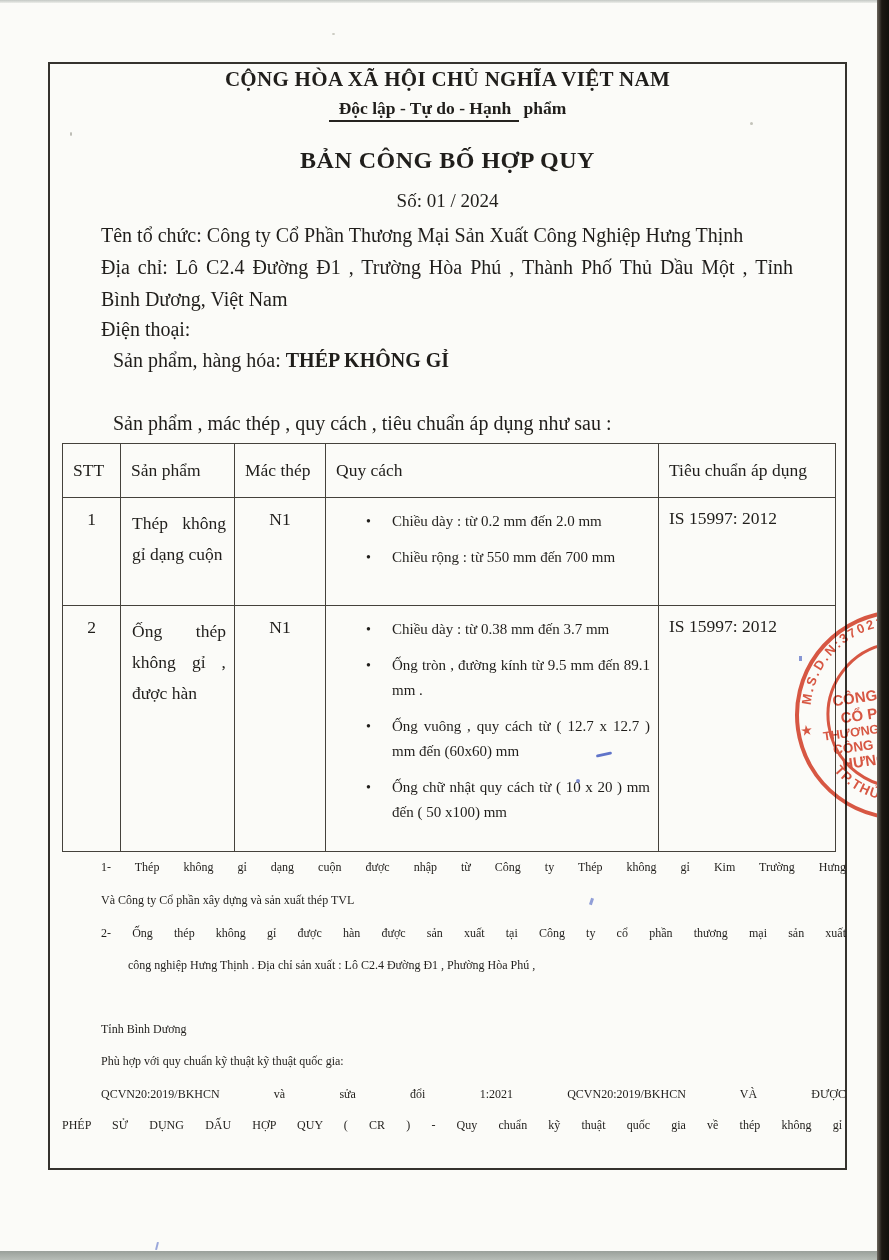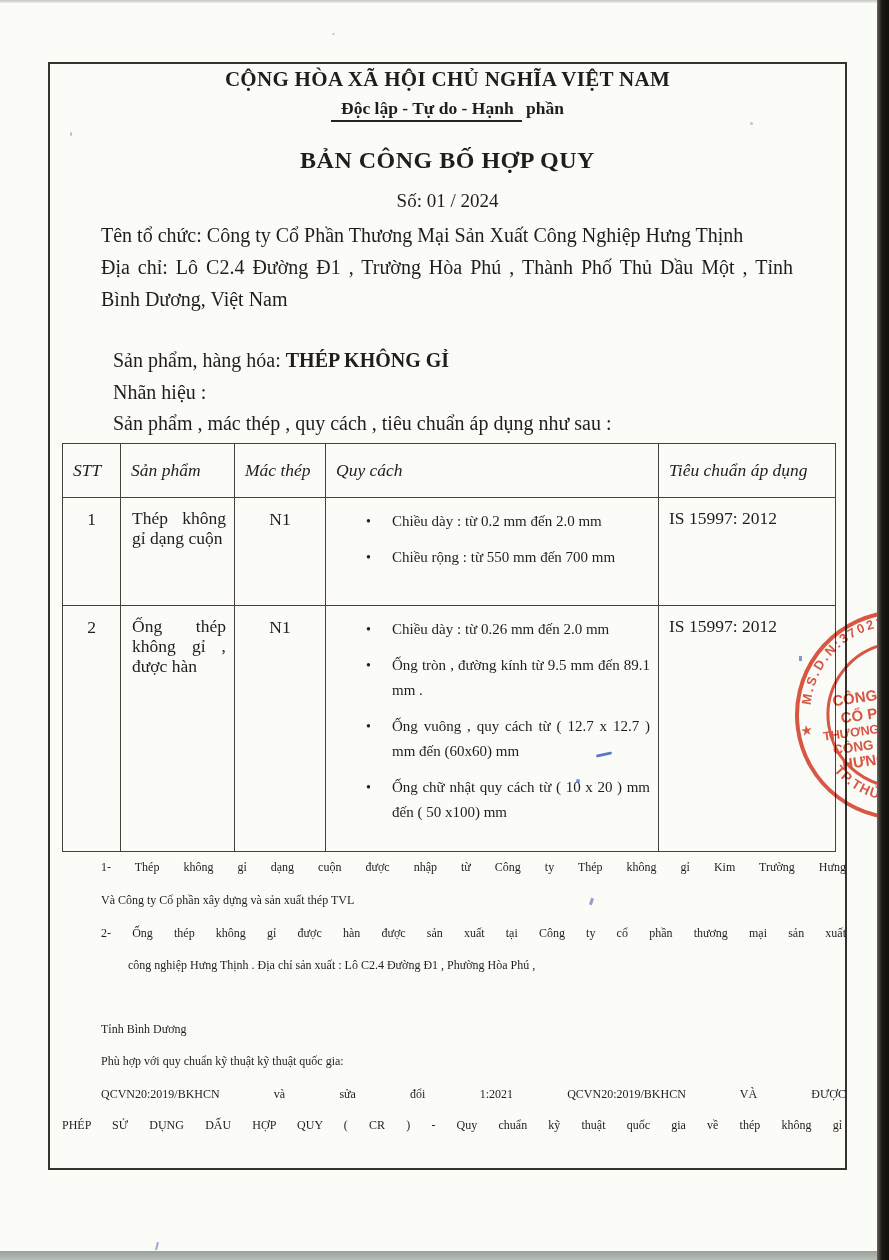--- a/index.html
+++ b/index.html
@@ -30,24 +30,24 @@
   .l-addr1{top:256px;}
   .l-addr2{top:288px;}
   .l-phone{top:318px;}
   .l-product{top:349px;left:113px;}
   .l-brand{top:381px;left:113px;}
   .l-lead{top:412px;left:113px;}
   .bold{font-weight:bold;}
   
   table.spec{position:absolute;left:62px;top:443px;width:773px;border-collapse:collapse;table-layout:fixed;font-size:17.5px;}
   table.spec th,table.spec td{border:1.5px solid #45423c;vertical-align:top;font-weight:normal;}
-  table.spec th{height:41px;text-align:left;padding:6px 10px;vertical-align:middle;font-style:italic;}
+  table.spec th{height:41px;text-align:left;padding:6px 10px;vertical-align:middle;}
   th.c-stt,td.stt-cell{text-align:center;}
   td.stt-cell{padding-top:11px;}
-  td.product-cell{padding:10px 8px 0 11px;text-align:justify;line-height:20px;margin-left:44px;}
+  td.product-cell{padding:10px 8px 0 11px;text-align:justify;line-height:31px;margin-left:44px;}
   td.grade-cell{text-align:center;padding-top:11px;}
   td.specs-cell{padding:11px 4px 4px 0;}
   td.std-cell{padding:10px 6px 0 10px;}
   tr.r1 td{height:92px;}
   tr.r2 td{height:230px;}
   .spec-item{display:flex;margin:0 4px 11px 40px;}
   .spec-item .bullet{width:26px;font-size:14px;line-height:25px;flex:0 0 26px;text-align:left;}
   .spec-item .spec-text{width:260px;line-height:25px;text-align:justify;font-size:15px;}
   
   .nline{left:101px;width:745px;font-size:12px;white-space:nowrap;}
@@ -71,30 +71,30 @@
 
 <div class="page">
 
   <div class="abs edge-top"></div>
   <div class="abs edge-right"></div>
   <div class="abs edge-bottom"></div>
 
   <div class="abs frame"></div>
 
   <div class="abs cline nat-line">CỘNG HÒA XÃ HỘI CHỦ NGHĨA VIỆT NAM</div>
-  <div class="abs cline motto"><span class="ul">Độc lập - Tự do - Hạnh</span><span> phần</span></div>
+  <div class="abs cline motto"><span class="ul">Độc lập - Tự do - Hạnh</span><span> phẩm</span></div>
 
   <div class="abs cline title">BẢN CÔNG BỐ HỢP QUY</div>
   <div class="abs cline docnum">Số: 01 / 2024</div>
 
   <div class="abs pline l-org">Tên tổ chức: Công ty Cổ Phần Thương Mại Sản Xuất Công Nghiệp Hưng Thịnh</div>
   <div class="abs pline just l-addr1">Địa chỉ: Lô C2.4 Đường Đ1 , Trường Hòa Phú , Thành Phố Thủ Dầu Một , Tỉnh</div>
   <div class="abs pline l-addr2">Bình Dương, Việt Nam</div>
+  <div class="abs pline l-phone">Điện thoại:</div>
   <div class="abs pline l-product"><span>Sản phẩm, hàng hóa: </span><span class="bold">THÉP KHÔNG GỈ</span></div>
-  <div class="abs pline l-brand">Nhãn hiệu :</div>
   <div class="abs pline l-lead">Sản phẩm , mác thép , quy cách , tiêu chuẩn áp dụng như sau :</div>
 
   <table class="spec">
     <colgroup>
       <col style="width:58px">
         <col style="width:114px">
         <col style="width:91px">
         <col style="width:333px">
         <col style="width:177px">
     </colgroup>
@@ -124,21 +124,21 @@
         </td>
         <td class="std-cell">IS 15997: 2012</td>
       </tr>
       <tr class="r2">
         <td class="stt-cell">2</td>
         <td class="product-cell">Ống thép không gỉ , được hàn</td>
         <td class="grade-cell">N1</td>
         <td class="specs-cell">
           <div class="spec-item">
               <span class="bullet">•</span>
-              <div class="spec-text">Chiều dày : từ 0.26 mm đến 2.0 mm</div>
+              <div class="spec-text">Chiều dày : từ 0.38 mm đến 3.7 mm</div>
             </div>
           <div class="spec-item">
               <span class="bullet">•</span>
               <div class="spec-text">Ống tròn , đường kính từ 9.5 mm đến 89.1 mm .</div>
             </div>
           <div class="spec-item">
               <span class="bullet">•</span>
               <div class="spec-text">Ống vuông , quy cách từ ( 12.7 x 12.7 ) mm đến (60x60) mm</div>
             </div>
           <div class="spec-item">

